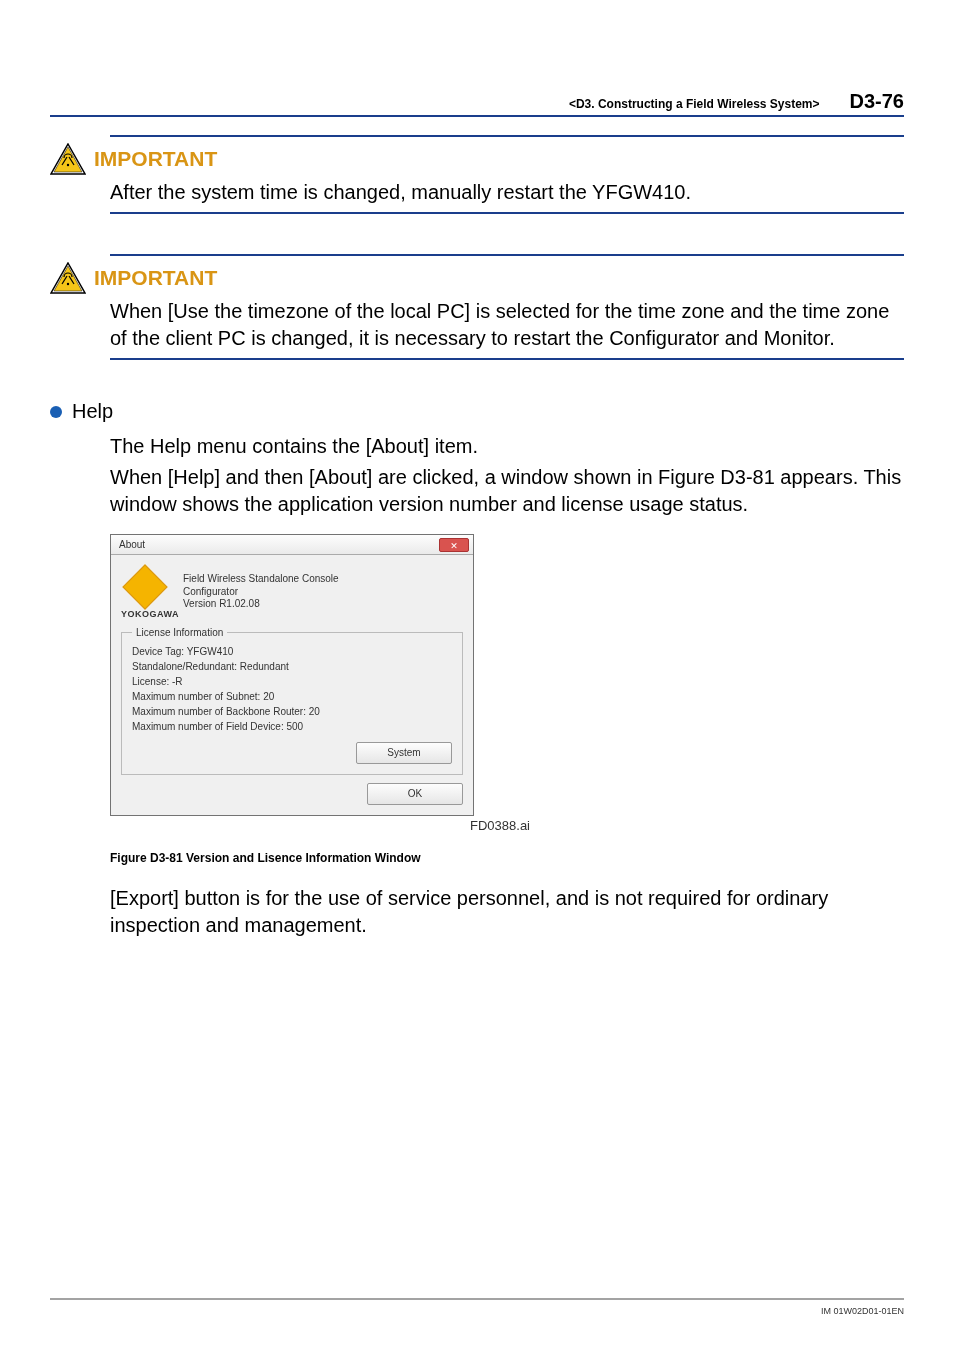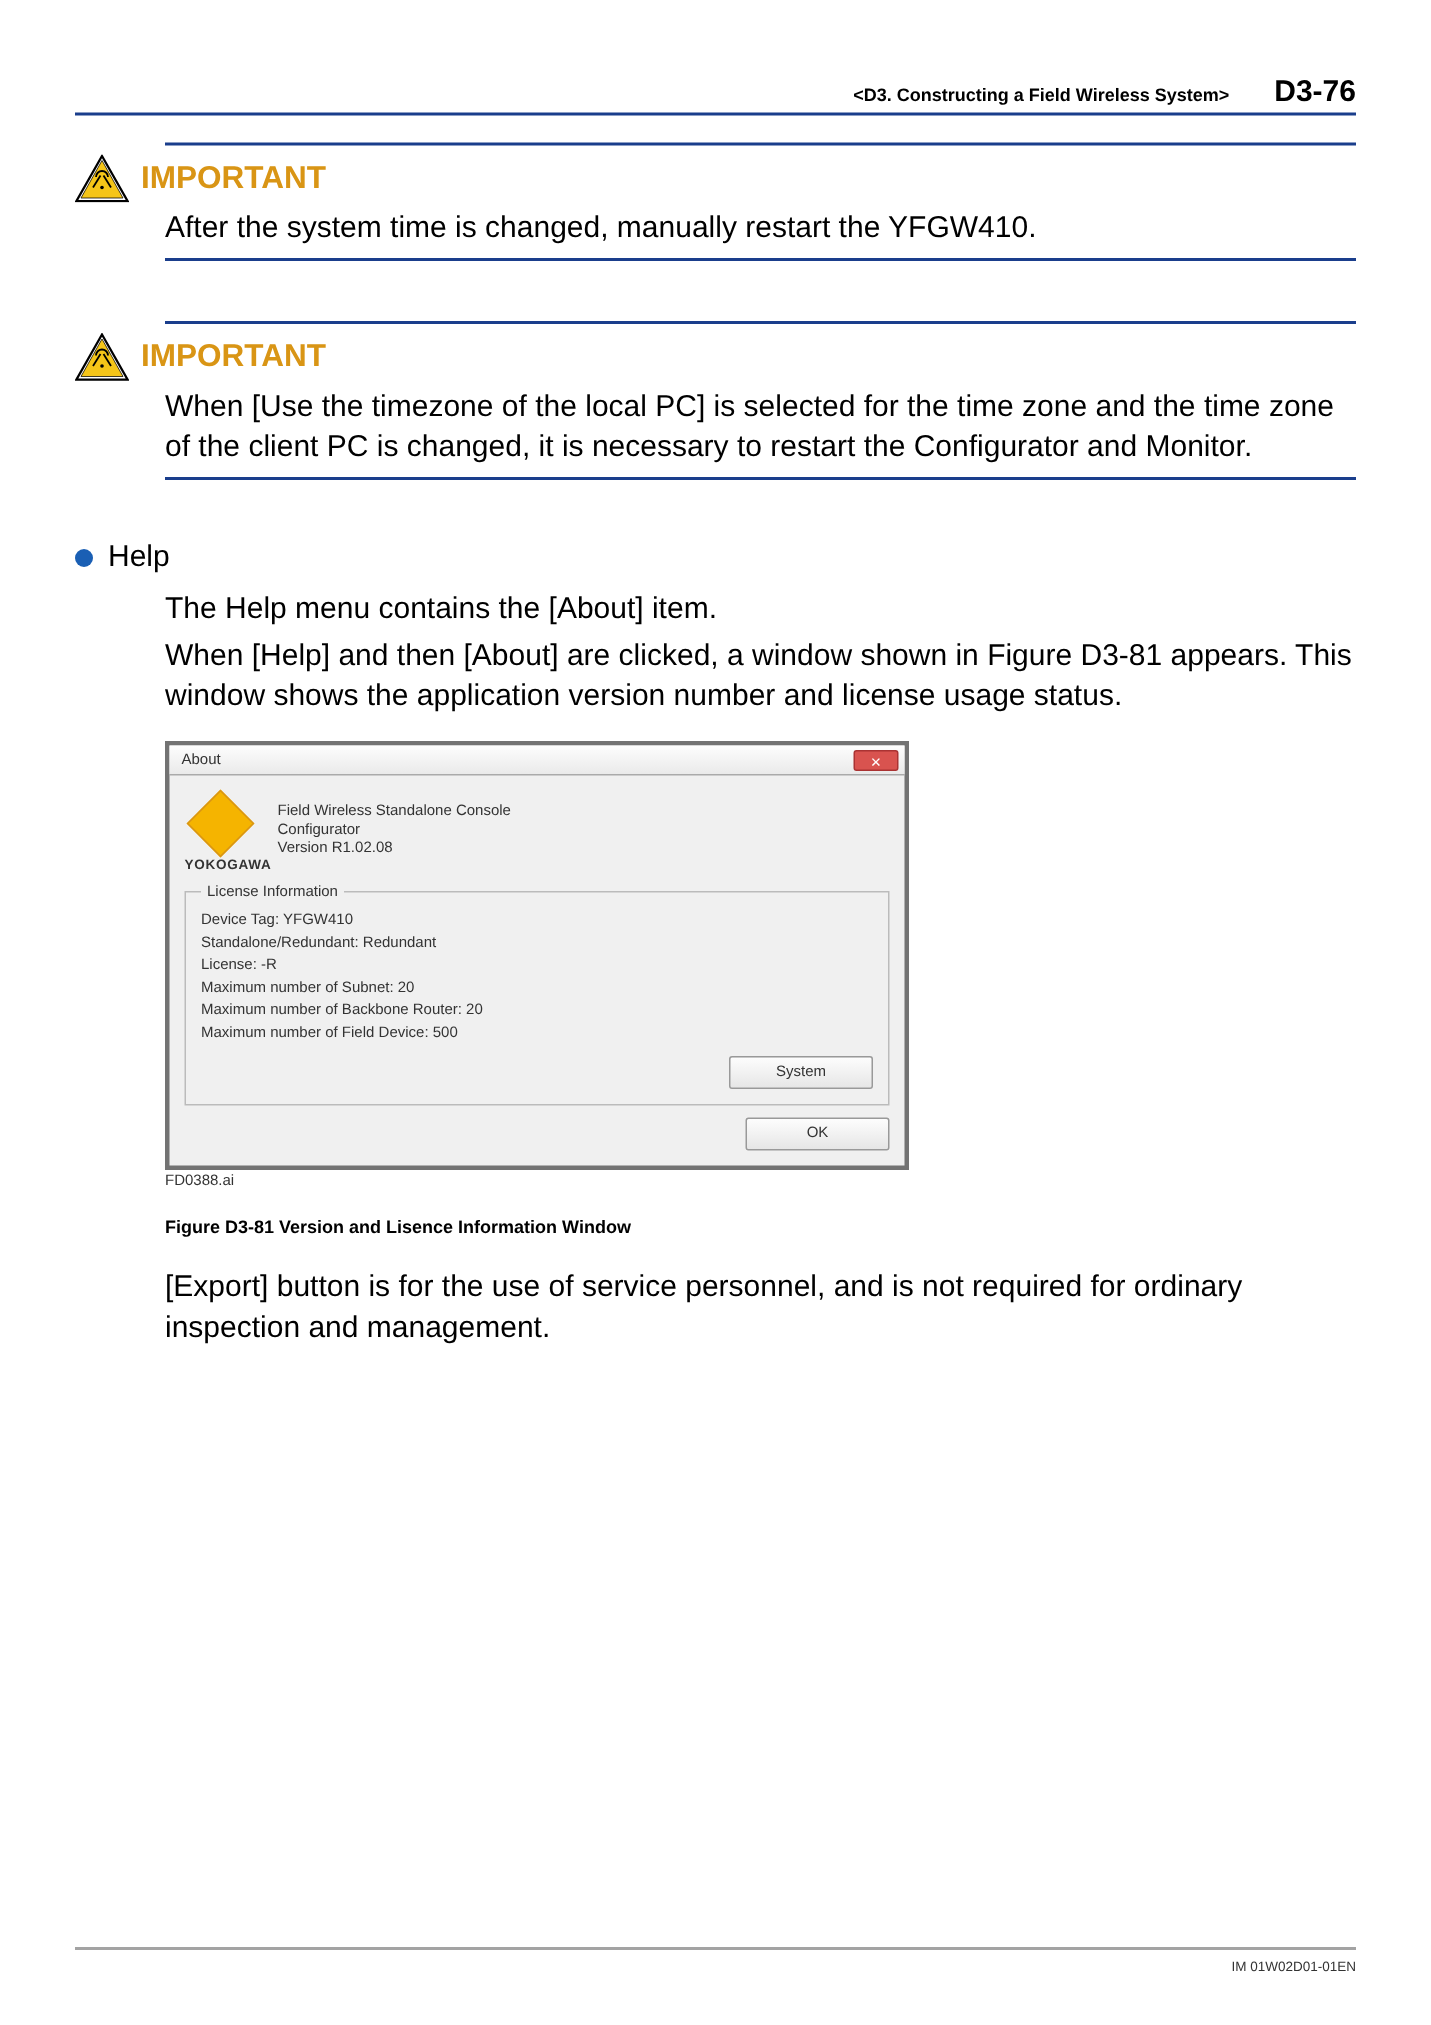--- a/index.html
+++ b/index.html
@@ -16,20 +16,21 @@
   .page {
     padding: 50px 50px 0 50px;
   }
   .header-row {
     display: flex;
     justify-content: flex-end;
     align-items: baseline;
     border-bottom: 2px solid #1a3e8c;
     padding-bottom: 2px;
     margin-bottom: 18px;
+    margin-top: 40px;
   }
   .header-section {
     font-size: 12px;
     font-weight: bold;
     margin-right: 30px;
   }
   .header-page {
     font-size: 20px;
     font-weight: bold;
   }
@@ -85,22 +86,22 @@
     color: #000;
   }
   .indent {
     margin-left: 60px;
   }
   .dialog-wrap {
     margin: 12px 0 4px 60px;
     display: inline-block;
   }
   .dialog {
-    width: 496px;
-    border: 3px solid #737373;
+    width: 364px;
+    border: 1px solid #737373;
     background: #f0f0f0;
     font-family: "Segoe UI", Arial, sans-serif;
     font-size: 10px;
     color: #333;
   }
   .titlebar {
     display: flex;
     justify-content: space-between;
     align-items: center;
     background: linear-gradient(#fdfdfd,#eaeaea);
@@ -162,22 +163,22 @@
     width: 96px;
     height: 22px;
     line-height: 20px;
     text-align: center;
     border: 1px solid #999;
     background: linear-gradient(#fdfdfd,#e6e6e6);
     font-size: 10px;
     border-radius: 2px;
   }
   .fig-id {
-    text-align: left;
-    font-size: 10px;
+    text-align: right;
+    font-size: 13px;
     color: #333;
     width: 420px;
     margin-top: 2px;
   }
   .figcap {
     font-size: 12px;
     font-weight: bold;
     margin: 14px 0 20px 60px;
   }
   .footer {

